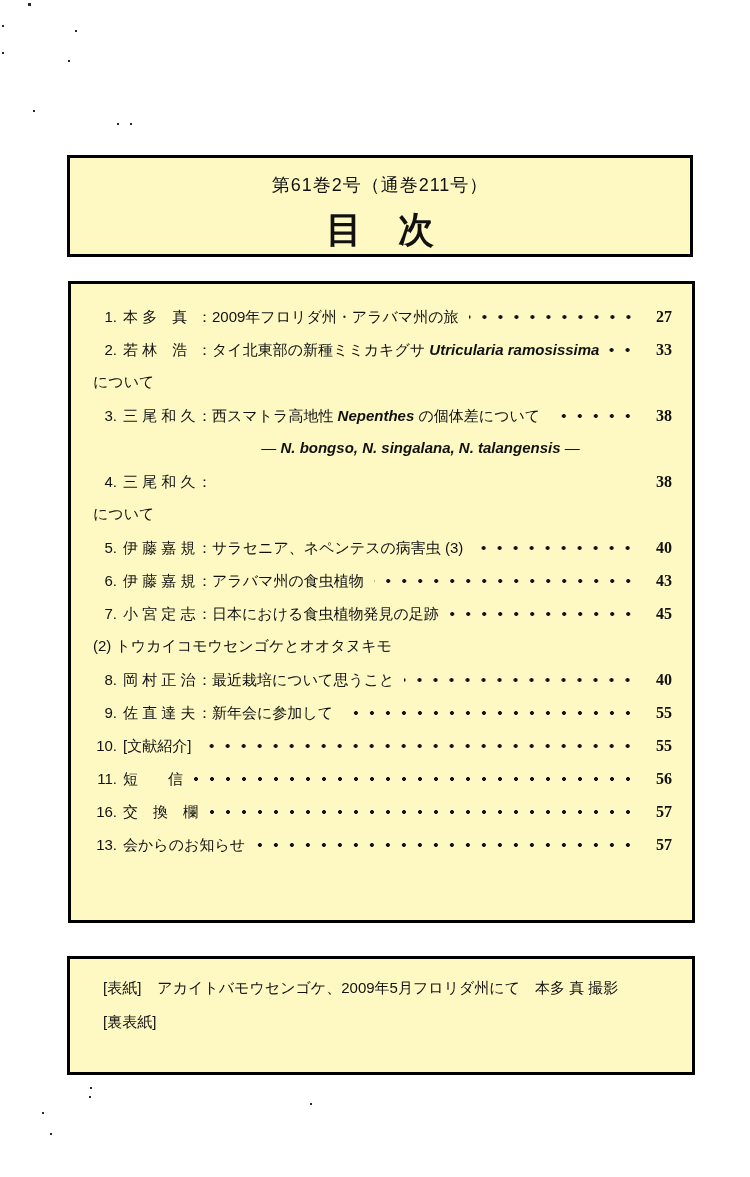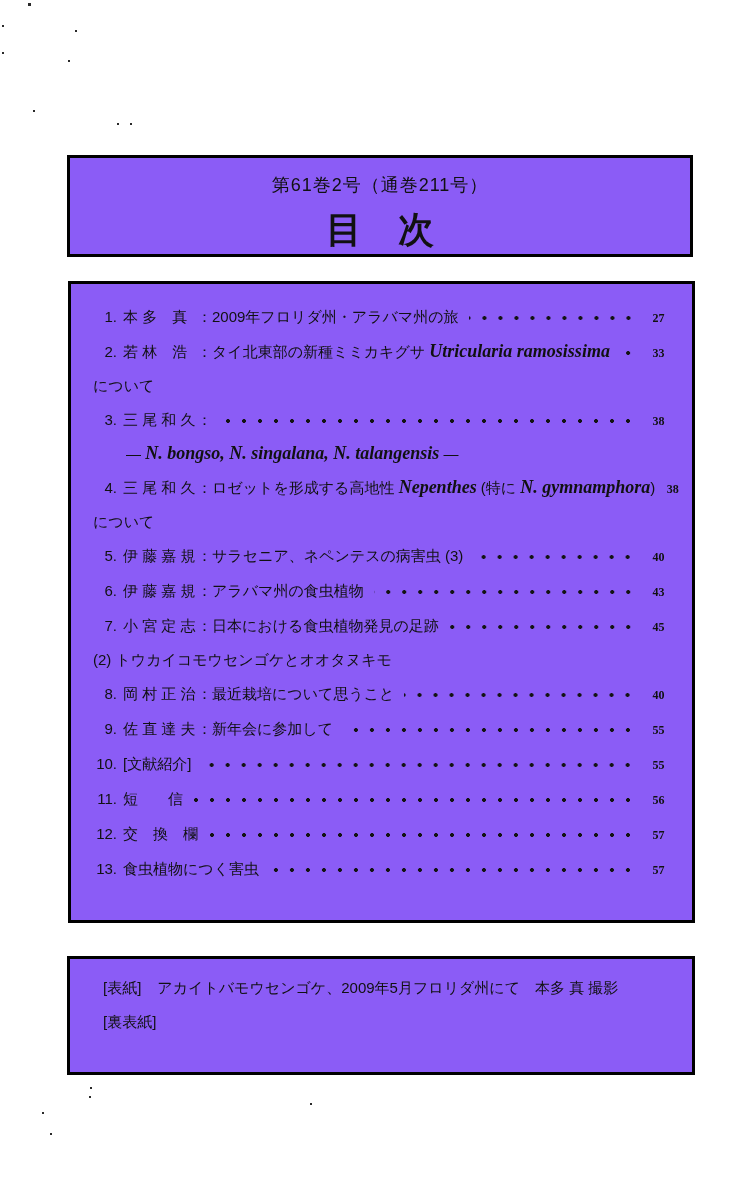--- a/index.html
+++ b/index.html
@@ -9,21 +9,21 @@
     position: relative;
     overflow: hidden;
     font-family: "Liberation Sans", sans-serif;
     color: #111111;
     -webkit-font-smoothing: none;
   }
   .box {
     position: absolute;
     box-sizing: border-box;
     border: 3px solid #000000;
-    background: #8b5cf6;
+    background: #fef9c3;
   }
   
   .header-box { left: 67px; top: 155px; width: 626px; height: 102px; text-align: center; }
   .issue-line { margin-top: 15px; font-size: 18px; letter-spacing: 1px; font-weight: 500; }
   .page-title { margin-top: 9px; font-size: 36px; font-weight: 700; }
   
   .toc-box { left: 68px; top: 281px; width: 627px; height: 642px; padding: 22px 20px 0 22px; }
   .toc-list { list-style: none; margin: 0; padding: 0; }
   .entry {
     display: flex; align-items: baseline; flex-wrap: nowrap;
@@ -36,27 +36,27 @@
   .leader {
     flex: 1 1 auto; min-width: 0; align-self: center; height: 8px;
     margin: 0 9px 0 10px;
     background-image: radial-gradient(circle, #131313 1.8px, transparent 2.2px);
     background-size: 16px 8px;
     background-repeat: repeat-x;
     background-position: right center;
   }
   .leader.nodots { background: none; margin: 0 2px; }
   .pagenum {
-    flex: none; width: 27px; text-align: center;
-    font-family: "Liberation Serif", serif; font-weight: 700; font-size: 12px;
-  }
-  .lat { font-family: Liberation Serif, serif; font-style: italic; font-weight: 700; font-size: 18px; }
+    flex: none; width: 27px; text-align: right;
+    font-family: "Liberation Serif", serif; font-weight: 700; font-size: 16px;
+  }
+  .lat { font-family: Liberation Sans, sans-serif; font-style: italic; font-weight: 700; font-size: 15px; }
   .cont { font-size: 15px; line-height: 21px; margin: -1px 0 13px 0; white-space: pre; }
   .cont-deep { }
-  .cont-mid  { margin-left: 33px; }
+  .cont-mid  { margin-left: 76px; text-align: center; }
   
   .footer-box { left: 67px; top: 956px; width: 628px; height: 119px; padding: 18px 18px 4px 33px; }
   .credit-line { display: flex; font-size: 15px; line-height: 21px; margin-bottom: 13px; }
   .credit-label { flex: none; white-space: pre; margin-right: 16px; }
   .credit-text { white-space: pre; }
   
   .speck { position: absolute; background: #2a2a2a; }
 </style>
 </head>
 <body>
@@ -99,29 +99,29 @@
     <span class="sep">：</span>
     <span class="title"><span>タイ北東部の新種ミミカキグサ </span><i class="lat">Utricularia ramosissima</i></span>
     <span class="leader"></span>
     <span class="pagenum">33</span>
   </li>
       <li class="cont cont-deep"><span>について</span></li>
       <li class="entry">
     <span class="num">3.</span>
     <span class="author">三 尾 和 久</span>
     <span class="sep">：</span>
+    <span class="title"><span>西スマトラ高地性 </span><i class="lat">Nepenthes</i><span> の個体差について</span></span>
     <span class="leader"></span>
     <span class="pagenum">38</span>
   </li>
       <li class="cont cont-mid"><span>― </span><i class="lat">N. bongso, N. singalana, N. talangensis</i><span> ―</span></li>
       <li class="entry">
     <span class="num">4.</span>
     <span class="author">三 尾 和 久</span>
     <span class="sep">：</span>
-    <span class="title"><span>ロゼットを形成する高地性 </span><i class="lat">Nepenthes</i><span> (特に </span><i class="lat">N. gymnamphora</i><span>)</span></span>
     <span class="leader nodots"></span>
     <span class="pagenum">38</span>
   </li>
       <li class="cont cont-deep"><span>について</span></li>
       <li class="entry">
     <span class="num">5.</span>
     <span class="author">伊 藤 嘉 規</span>
     <span class="sep">：</span>
     <span class="title"><span>サラセニア、ネペンテスの病害虫 (3)</span></span>
     <span class="leader"></span>
@@ -168,30 +168,30 @@
     <span class="pagenum">55</span>
   </li>
       <li class="entry">
     <span class="num">11.</span>
 
     <span class="title"><span>短　　信</span></span>
     <span class="leader"></span>
     <span class="pagenum">56</span>
   </li>
       <li class="entry">
-    <span class="num">12.</span>
+    <span class="num">16.</span>
 
     <span class="title"><span>交　換　欄</span></span>
     <span class="leader"></span>
     <span class="pagenum">57</span>
   </li>
       <li class="entry">
     <span class="num">13.</span>
 
-    <span class="title"><span>食虫植物につく害虫</span></span>
+    <span class="title"><span>会からのお知らせ</span></span>
     <span class="leader"></span>
     <span class="pagenum">57</span>
   </li>
     </ol>
 </div>
 
 <div class="box footer-box">
   <div class="credit-line">
     <span class="credit-label">[表紙]</span>
     <span class="credit-text">アカイトバモウセンゴケ、2009年5月フロリダ州にて　本多 真 撮影</span>

